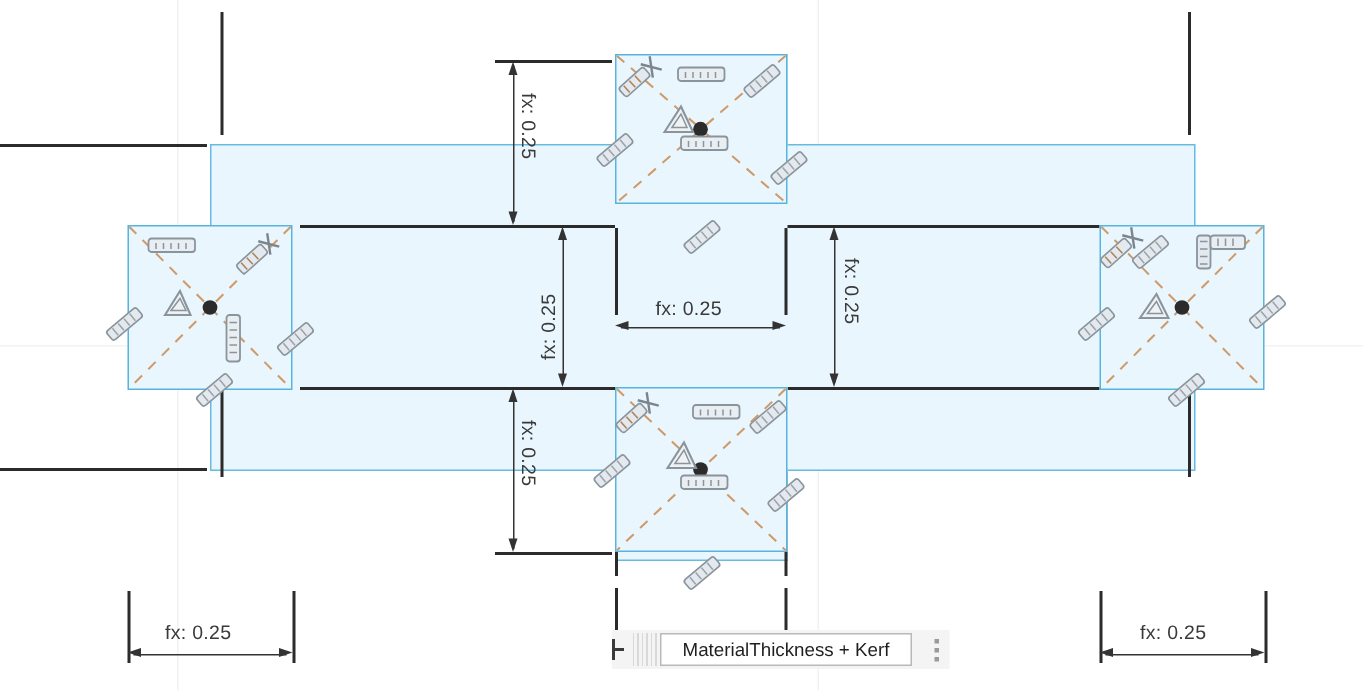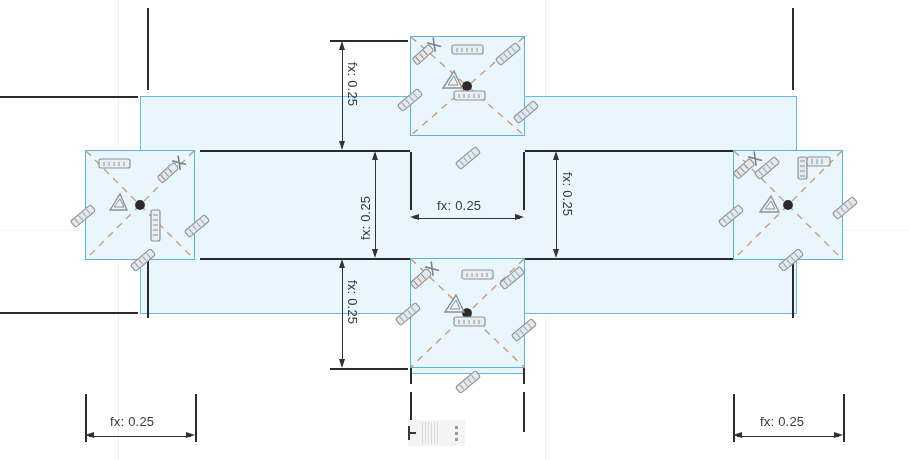--- a/index.html
+++ b/index.html
@@ -533,20 +533,21 @@
     <div class="dim-text" style="left:760px;top:414px;">fx: 0.25</div>
   </div>
 
   <div>
 
     <div class="ext-line v" style="left:410px;top:392px;height:40px;"></div>
     <div class="ext-line v" style="left:523px;top:392px;height:40px;"></div>
     <div class="expr-wrap" style="left:408px;top:420px;">
       <span class="expr-lock"></span>
       <span class="expr-hatch"></span>
+      <div class="expr-input" title="Enter expression">MaterialThickness + Kerf</div>
       <div class="expr-kebab">
         <i></i>
           <i></i>
           <i></i>
       </div>
     </div>
   </div>
 
 </div>
 

